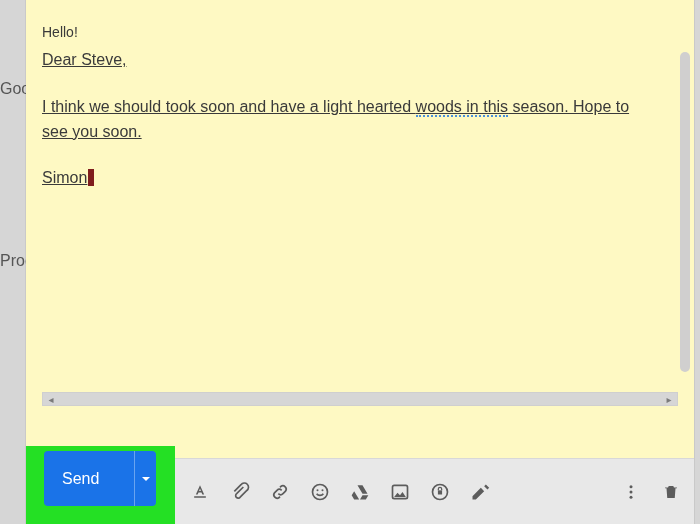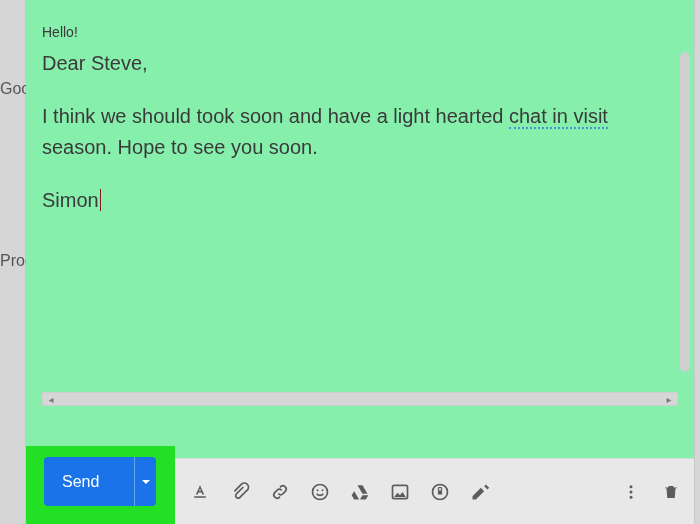--- a/index.html
+++ b/index.html
@@ -1,43 +1,44 @@
 <!DOCTYPE html>
 <html><head>
 <meta charset="utf-8">
 <style>
   * { box-sizing: border-box; margin: 0; padding: 0; }
   html, body { width: 700px; height: 524px; overflow: hidden; font-family: Arial, Helvetica, sans-serif; background: #d6d6d6; }
   .bg-fragment { position: absolute; color: #555; font-size: 16px; }
   .compose-window {
     position: absolute;
     left: 26px; top: 0; right: 6px; bottom: 0;
-    background: #86efac;
+    background: #fef9c3;
     box-shadow: 0 0 0 1px rgba(0,0,0,0.06);
   }
   .subject-row {
     padding: 24px 16px 8px 16px;
     font-size: 14px;
     color: #3a3a3a;
   }
   .body-wrap {
     position: relative;
     padding: 0 16px 0 16px;
   }
   .body-area {
-    font-size: 20px;
+    font-size: 16px;
     line-height: 1.55;
     color: #3a3a3a;
     min-height: 340px;
     padding-right: 20px;
+    text-decoration: underline;
   }
   .body-area p { margin: 0 0 22px 0; }
   .body-area p.tight { margin: 0 0 6px 0; }
   .squiggle { border-bottom: 2px dotted #4a90d9; }
-  .cursor { border-right: 1px solid #7f1d1d; padding-right: 1px; }
+  .cursor { border-right: 6px solid #7f1d1d; padding-right: 1px; }
   .body-scroll-v {
     position: absolute; right: 4px; top: 4px; width: 10px; height: 320px;
     background: #d0cfcf; border-radius: 5px;
   }
   .body-scrollbar-h {
     height: 14px;
     margin: 4px 0 0 0;
     background: #d6d6d6;
     border: 1px solid #cfcfcf;
     position: relative;
@@ -62,21 +63,21 @@
   .send-highlight {
     position: absolute;
     left: 0px; bottom: 0px;
     width: 149px; height: 78px;
     background: #24e024;
     z-index: 5;
   }
   .send-btn {
     position: absolute;
     left: 18px; bottom: 18px;
-    width: 112px; height: 49px;
+    width: 112px; height: 55px;
     background: #1a73e8;
     color: #fff;
     border-radius: 4px;
     font-size: 16px;
     font-weight: 500;
     display: flex;
     align-items: center;
     z-index: 6;
     cursor: pointer;
   }
@@ -111,21 +112,21 @@
 <div class="bg-fragment" style="left:0; top:252px;">Prog</div>
 
 <div class="compose-window">
 
   <div class="subject-row">Hello!</div>
 
   <div class="body-wrap">
     <div class="body-area">
       <p>Dear Steve,</p>
       <p>
-        <span>I think we should took soon and have a light hearted </span><span class="squiggle">chat in visit</span><span> season. Hope to see you soon.</span>
+        <span>I think we should took soon and have a light hearted </span><span class="squiggle">woods in this</span><span> season. Hope to see you soon.</span>
       </p>
       <p class="tight"><span class="cursor">Simon</span></p>
     </div>
     <div class="body-scroll-v"></div>
     <div class="body-scrollbar-h">
       <div class="arrow left">◂</div>
       <div class="arrow right">▸</div>
     </div>
   </div>
 

